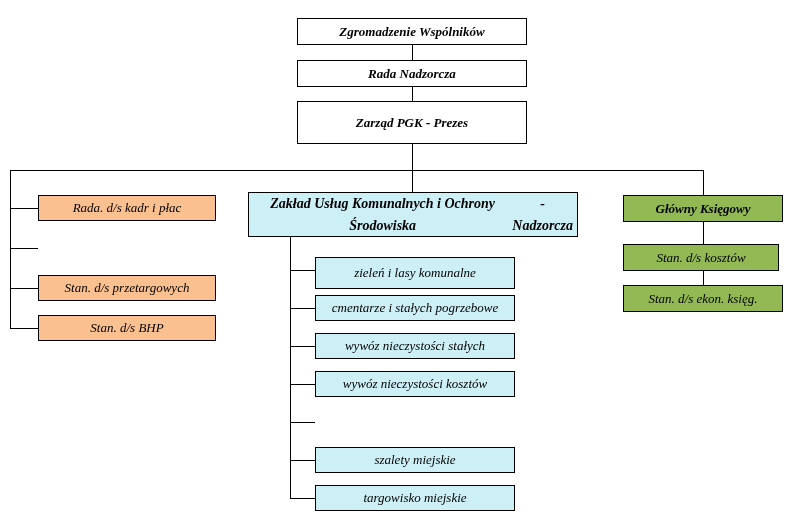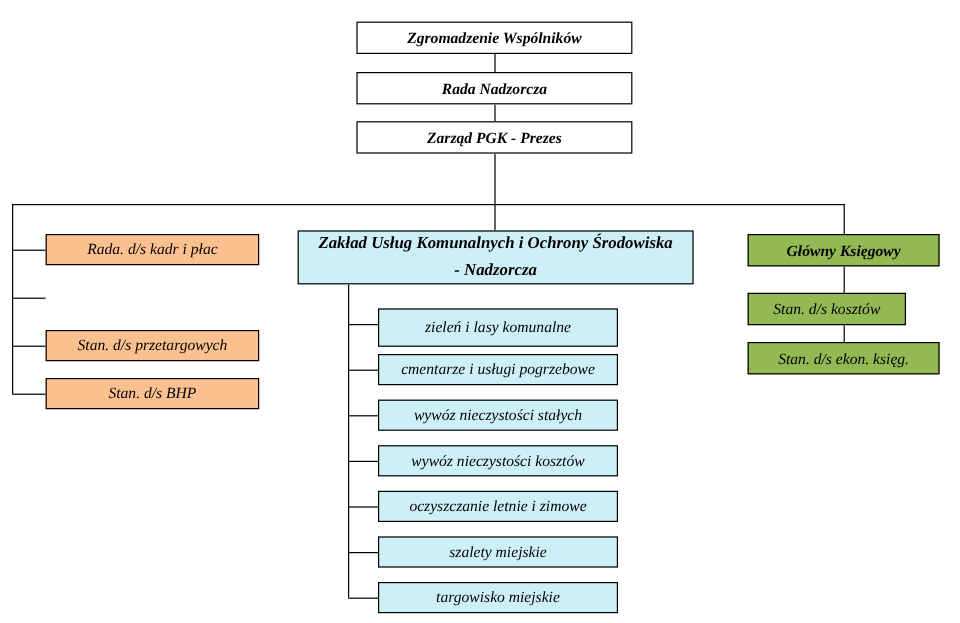--- a/index.html
+++ b/index.html
@@ -14,21 +14,21 @@
     font-style:italic;
     font-size:13px;
     line-height:1.2;
     padding:2px 4px;
   }
   .bold { font-weight:bold; }
   .white  { background:#ffffff; }
   .orange { background:#fac090; }
   .blue   { background:#cdeff6; }
   .green  { background:#93b954; }
-  .hdr { flex-direction:column; font-size:14px; line-height:1.55; }
+  .hdr { flex-direction:row; font-size:14px; line-height:1.55; }
   .hline, .vline { position:absolute; background:#000; }
   .hline { height:1px; }
   .vline { width:1px; }
 </style>
 </head>
 <body>
 
 <div class="canvas">
 
   <div class="vline" style="left:412px;top:45px;height:15px"></div>
@@ -51,36 +51,35 @@
   <div class="hline" style="left:290px;top:422px;width:25px"></div>
   <div class="hline" style="left:290px;top:460px;width:25px"></div>
   <div class="hline" style="left:290px;top:498px;width:25px"></div>
 
   <div class="vline" style="left:703px;top:170px;height:25px"></div>
   <div class="vline" style="left:703px;top:222px;height:22px"></div>
   <div class="vline" style="left:703px;top:271px;height:14px"></div>
 
   <div class="box white bold" style="left:297px;top:18px;width:230px;height:27px">Zgromadzenie Wspólników</div>
   <div class="box white bold" style="left:297px;top:60px;width:230px;height:27px">Rada Nadzorcza</div>
-  <div class="box white bold" style="left:297px;top:101px;width:230px;height:27px">Zarząd PGK - Prezes</div>
+  <div class="box white bold" style="left:297px;top:101px;width:230px;height:43px">Zarząd PGK - Prezes</div>
 
   <div class="box orange" style="left:38px;top:195px;width:178px;height:26px">Rada. d/s kadr i płac</div>
   <div class="box orange" style="left:38px;top:275px;width:178px;height:26px">Stan. d/s przetargowych</div>
   <div class="box orange" style="left:38px;top:315px;width:178px;height:26px">Stan. d/s BHP</div>
 
   <div class="box blue bold hdr" style="left:248px;top:192px;width:330px;height:45px">
     <span>Zakład Usług Komunalnych i Ochrony Środowiska</span>
     <span>- Nadzorcza</span>
   </div>
 
   <div class="box blue" style="left:315px;top:257px;width:200px;height:32px">zieleń i lasy komunalne</div>
-  <div class="box blue" style="left:315px;top:295px;width:200px;height:26px">cmentarze i usługi pogrzebowe</div>
+  <div class="box blue" style="left:315px;top:295px;width:200px;height:26px">cmentarze i stałych pogrzebowe</div>
   <div class="box blue" style="left:315px;top:333px;width:200px;height:26px">wywóz nieczystości stałych</div>
   <div class="box blue" style="left:315px;top:371px;width:200px;height:26px">wywóz nieczystości kosztów</div>
-  <div class="box blue" style="left:315px;top:409px;width:200px;height:26px">oczyszczanie letnie i zimowe</div>
   <div class="box blue" style="left:315px;top:447px;width:200px;height:26px">szalety miejskie</div>
   <div class="box blue" style="left:315px;top:485px;width:200px;height:26px">targowisko miejskie</div>
 
   <div class="box green bold" style="left:623px;top:195px;width:160px;height:27px">Główny Księgowy</div>
-  <div class="box green" style="left:623px;top:244px;width:132px;height:27px">Stan. d/s kosztów</div>
+  <div class="box green" style="left:623px;top:244px;width:156px;height:27px">Stan. d/s kosztów</div>
   <div class="box green" style="left:623px;top:285px;width:160px;height:27px">Stan. d/s  ekon. księg.</div>
 
 </div>
 
 </body></html>

